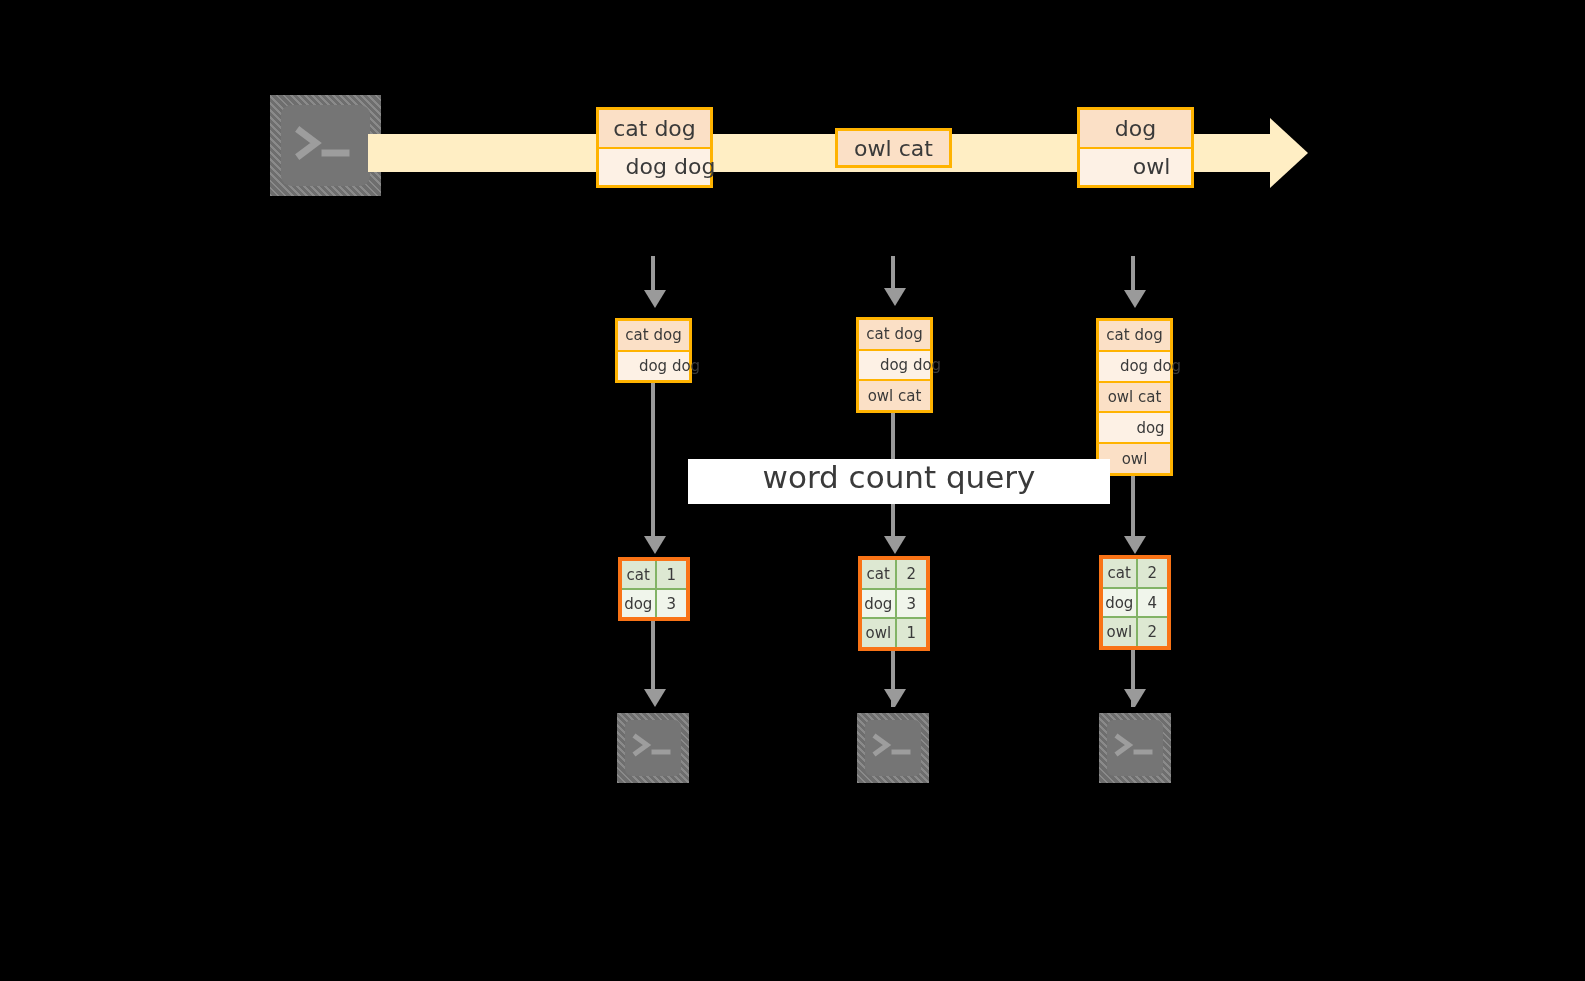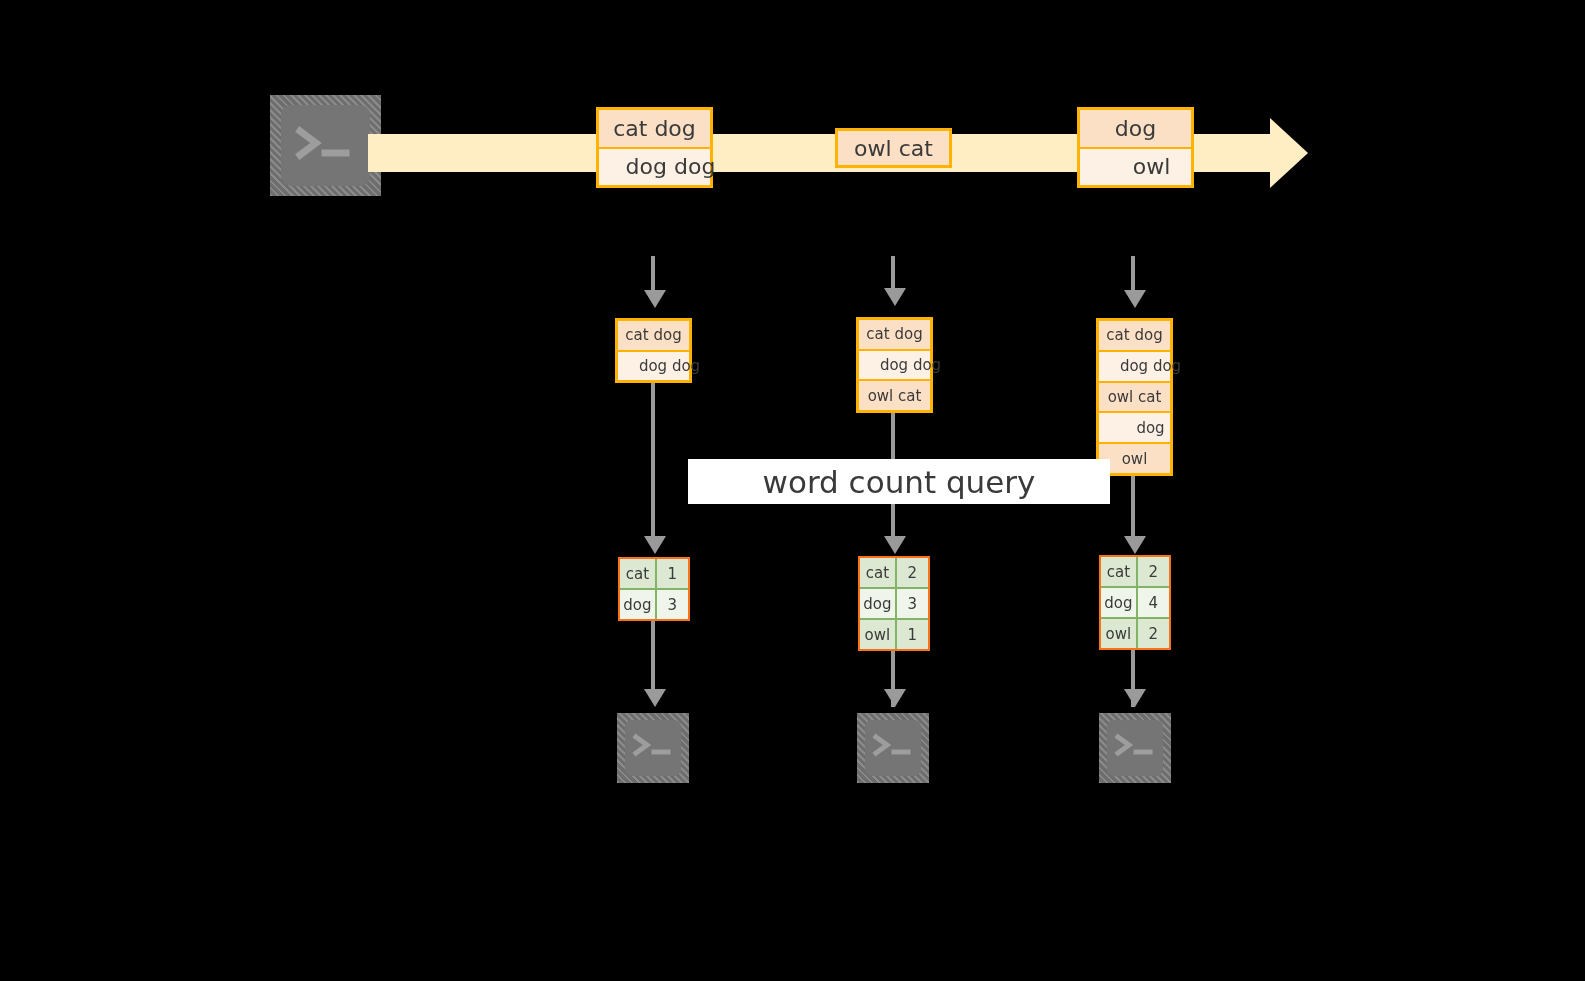--- a/index.html
+++ b/index.html
@@ -53,21 +53,21 @@
     white-space: nowrap;
     border-bottom: 2px solid #ffb300;
   }
   .obox .row:last-child { border-bottom: none; }
   .obox .row.dark { background: #fbe0c6; }
   .obox .row.light { background: #fdf1e5; padding-left: 32px; }
 
   
   .gbox {
     position: absolute;
-    border: 2px solid #f97316;
+    border: 4px solid #f97316;
     display: flex;
     flex-direction: column;
     background: #3b82f6;
   }
   .gbox .grow {
     flex: 1 1 auto;
     display: flex;
     border-bottom: 2px solid #82b366;
   }
   .gbox .grow:last-child { border-bottom: none; }
@@ -93,21 +93,21 @@
     position: absolute; width: 0; height: 0;
     border-left: 11px solid transparent;
     border-right: 11px solid transparent;
     border-top: 18px solid #9a9a9a;
   }
 
   
   .labelband {
     position: absolute;
     background: #ffffff;
-    display: flex; align-items: center; justify-content: center;
+    display: flex; justify-content: center;
     color: #3a3a3a;
     z-index: 5;
   }
 </style>
 </head>
 <body>
 
 <div id="stage">
 
   <div class="term" style="left:270px; top:95px; width:111px; height:101px;">

